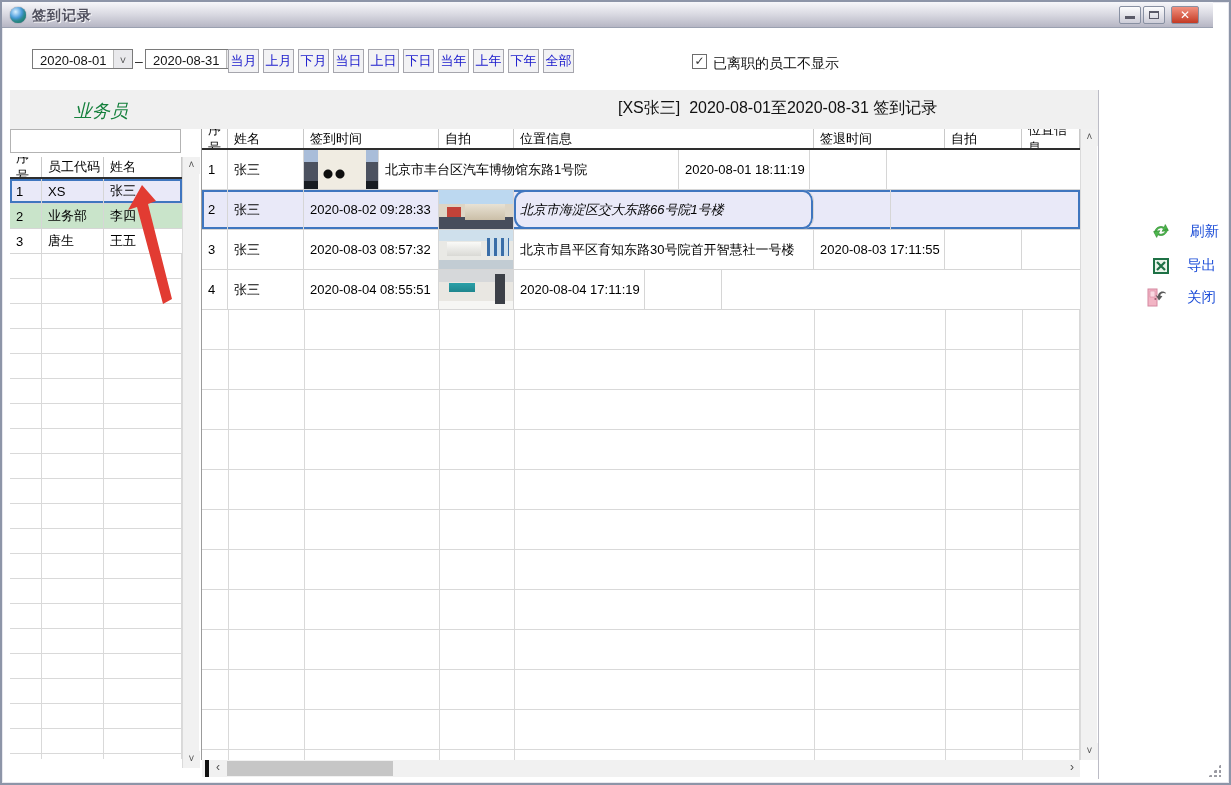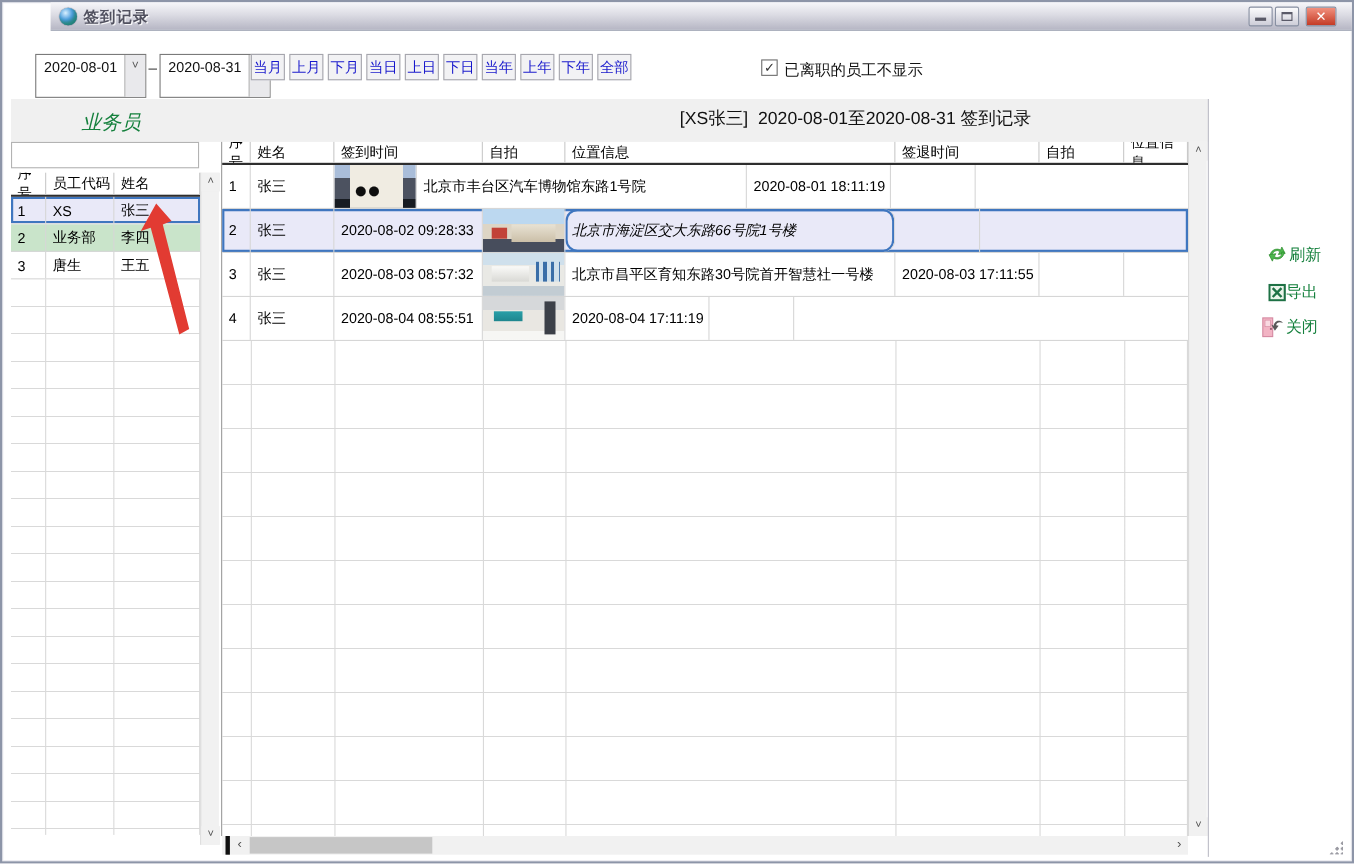--- a/index.html
+++ b/index.html
@@ -1,38 +1,38 @@
 <!DOCTYPE html>
 <html><head>
 <meta charset="utf-8">
 <style>
   * { margin:0; padding:0; box-sizing:border-box; }
   html,body { width:1231px; height:785px; background:#d8d8e0; font-family:"Liberation Sans","DejaVu Sans",sans-serif; }
   .window { position:relative; width:1231px; height:785px; background:#fff; border:2px solid #8d95a8; box-shadow:inset 0 0 0 1px #e8e8ee; overflow:hidden; }
 
   
-  .titlebar { position:absolute; top:0; left:0; right:0; height:26px;
+  .titlebar { position:absolute; top:0; left:0; right:16px; height:26px;
     background:linear-gradient(180deg,#f7f7fa 0%,#dcdce4 45%,#b6b6c4 100%);
-    border-bottom:1px solid #9aa0b0;margin-left:44px; }
+    border-bottom:1px solid #9aa0b0; }
   .app-icon { position:absolute; left:8px; top:5px; width:16px; height:16px; border-radius:50%;
     background:radial-gradient(circle at 35% 30%, #d8f0ff 0%, #4e9ede 40%, #1c5e9e 75%, #123f6e 100%);
     box-shadow:inset -2px -3px 3px rgba(40,160,90,.55), 0 0 1px #234; }
   .title-text { position:absolute; left:30px; top:5px; font-size:14px; font-weight:bold; color:#51515f;
     text-shadow:1px 1px 0 rgba(255,255,255,.85); letter-spacing:1px; }
   .win-btn { position:absolute; top:4px; height:18px; border:1px solid #8890a2; border-radius:2px;
     background:linear-gradient(180deg,#fcfcfd,#cdcdd8); cursor:pointer; }
   .btn-min { right:72px; width:22px; }
   .btn-max { right:48px; width:22px; }
   .btn-close { right:14px; width:28px; background:linear-gradient(180deg,#f2917f,#c33a24);
     color:#fff; font-size:12px; font-weight:bold; text-align:center; line-height:16px; }
   .glyph-min { position:absolute; left:5px; bottom:4px; width:10px; height:3px; background:#5a5a68; }
   .glyph-max { position:absolute; left:5px; top:4px; width:10px; height:8px; border:1px solid #5a5a68; border-top-width:2px; }
 
   
-  .combo { position:absolute; top:47px; width:101px; height:40px; border:1px solid #7a7a7a; background:#fff; display:flex; }
+  .combo { position:absolute; top:47px; width:101px; height:20px; border:1px solid #7a7a7a; background:#fff; display:flex; }
   .combo-1 { left:30px; } .combo-2 { left:143px; }
   .combo-text { flex:1; font-size:13px; line-height:22px; padding-left:7px; color:#111; }
   .combo-btn { width:19px; background:#e9e9ec; border-left:1px solid #b8b8b8; color:#555;
     font-size:11px; text-align:center; line-height:21px; cursor:pointer; }
   .range-dash { position:absolute; left:133px; top:51px; font-size:14px; color:#333; }
   .rangebar { position:absolute; left:226px; top:47px; display:flex; gap:4px; }
   .rangebar button { width:31px; height:24px; border:1px solid #a6a6ad; background:#f2f2f4;
     color:#1717cc; font-size:13px; font-family:inherit; cursor:pointer; padding:0; }
   .checkbox { position:absolute; left:690px; top:52px; width:15px; height:15px; border:1px solid #6d6d6d;
     background:#fff; color:#333; font-size:12px; line-height:13px; text-align:center; cursor:pointer; }
@@ -113,21 +113,21 @@
       linear-gradient(180deg,#cfe0ec 0 28%, #e9e9e5 28% 78%, #c2ccd3 78% 100%);
     background-repeat:no-repeat; background-size:34px 14px, 22px 18px, 100% 100%;
     background-position:8px 12px, 48px 8px, 0 0; }
   .ph4 { background-image:
       linear-gradient(#2aa0a8,#1f868e), linear-gradient(#3c4048,#3c4048),
       linear-gradient(180deg,#d6d8da 0 30%, #e9e7e2 30% 80%, #f6f6f4 80% 100%);
     background-repeat:no-repeat; background-size:26px 9px, 10px 30px, 100% 100%;
     background-position:10px 13px, 56px 4px, 0 0; }
 
   
-  .sidebtn { position:absolute; display:flex; align-items:center; gap:0; cursor:pointer; font-size:14.5px; color:#15803d; }
+  .sidebtn { position:absolute; display:flex; align-items:center; gap:18px; cursor:pointer; font-size:14.5px; color:#1d4ed8; }
   .sb-refresh { left:1148px; top:218px; }
   .sb-export { left:1151px; top:254px; }
   .sb-close { left:1143px; top:283px;justify-content:flex-end; }
 
   
   .arrow-overlay { position:absolute; left:120px; top:178px; width:70px; height:130px; pointer-events:none; }
   .resize-grip { position:absolute; right:8px; bottom:6px; width:13px; height:13px;
     background-image:radial-gradient(circle, #9a9aa2 0 1.4px, transparent 1.6px);
     background-size:5px 5px; clip-path:polygon(100% 0, 100% 100%, 0 100%); }
 </style>

